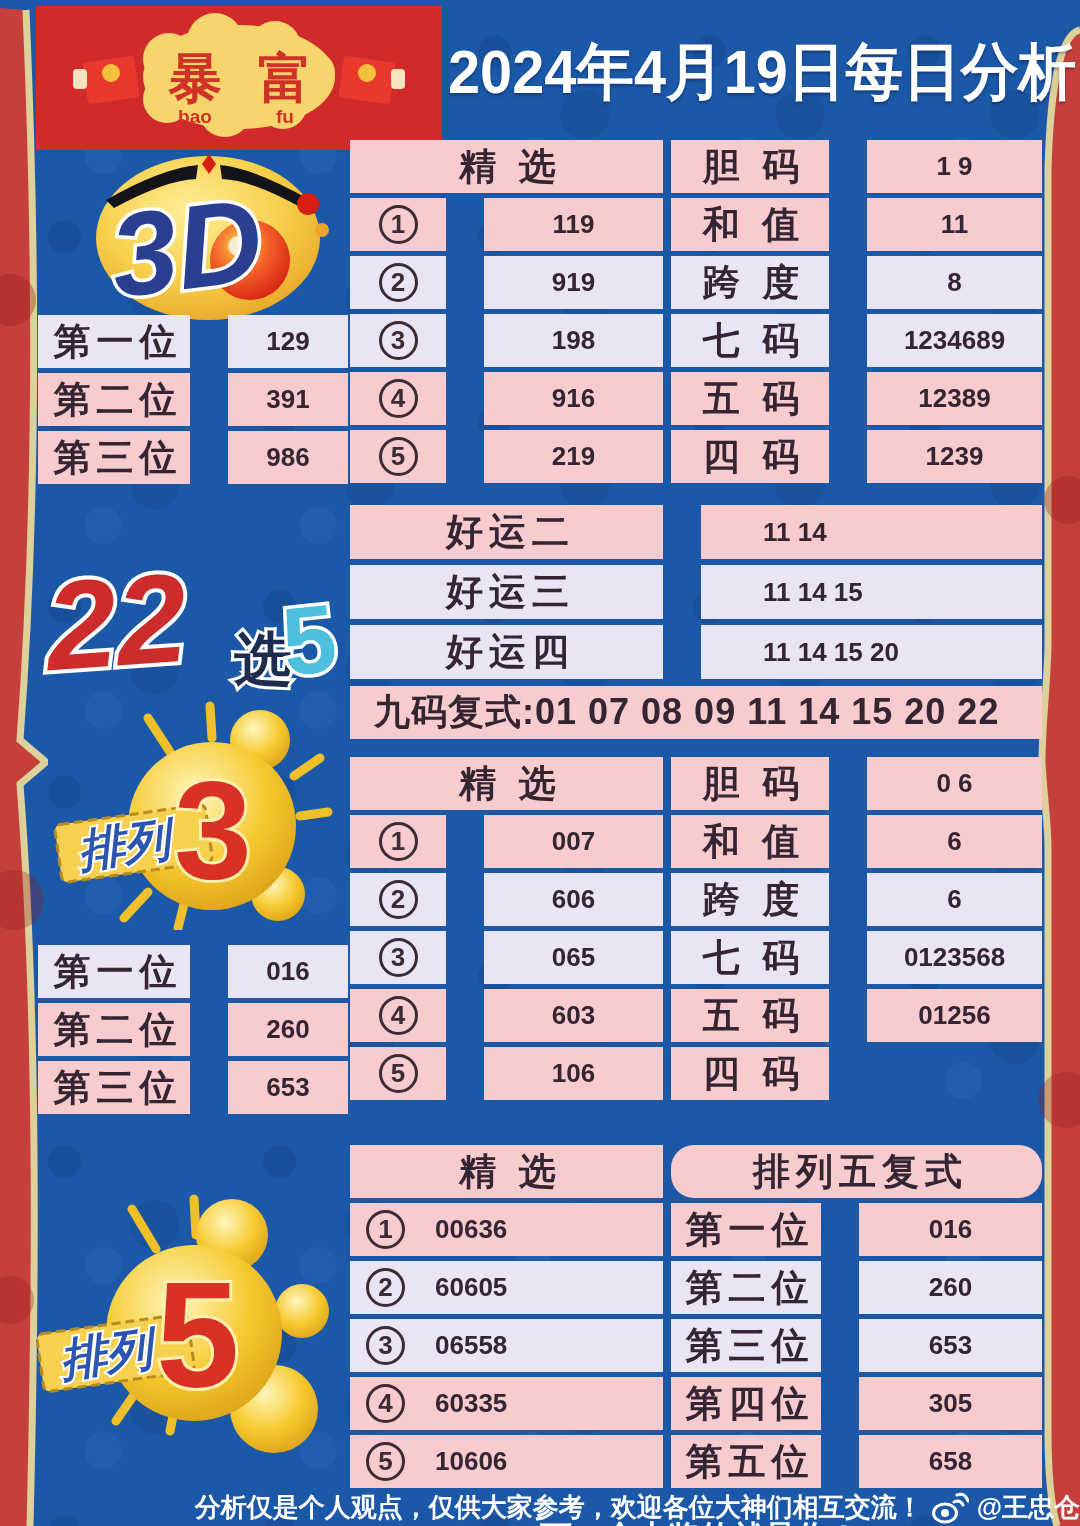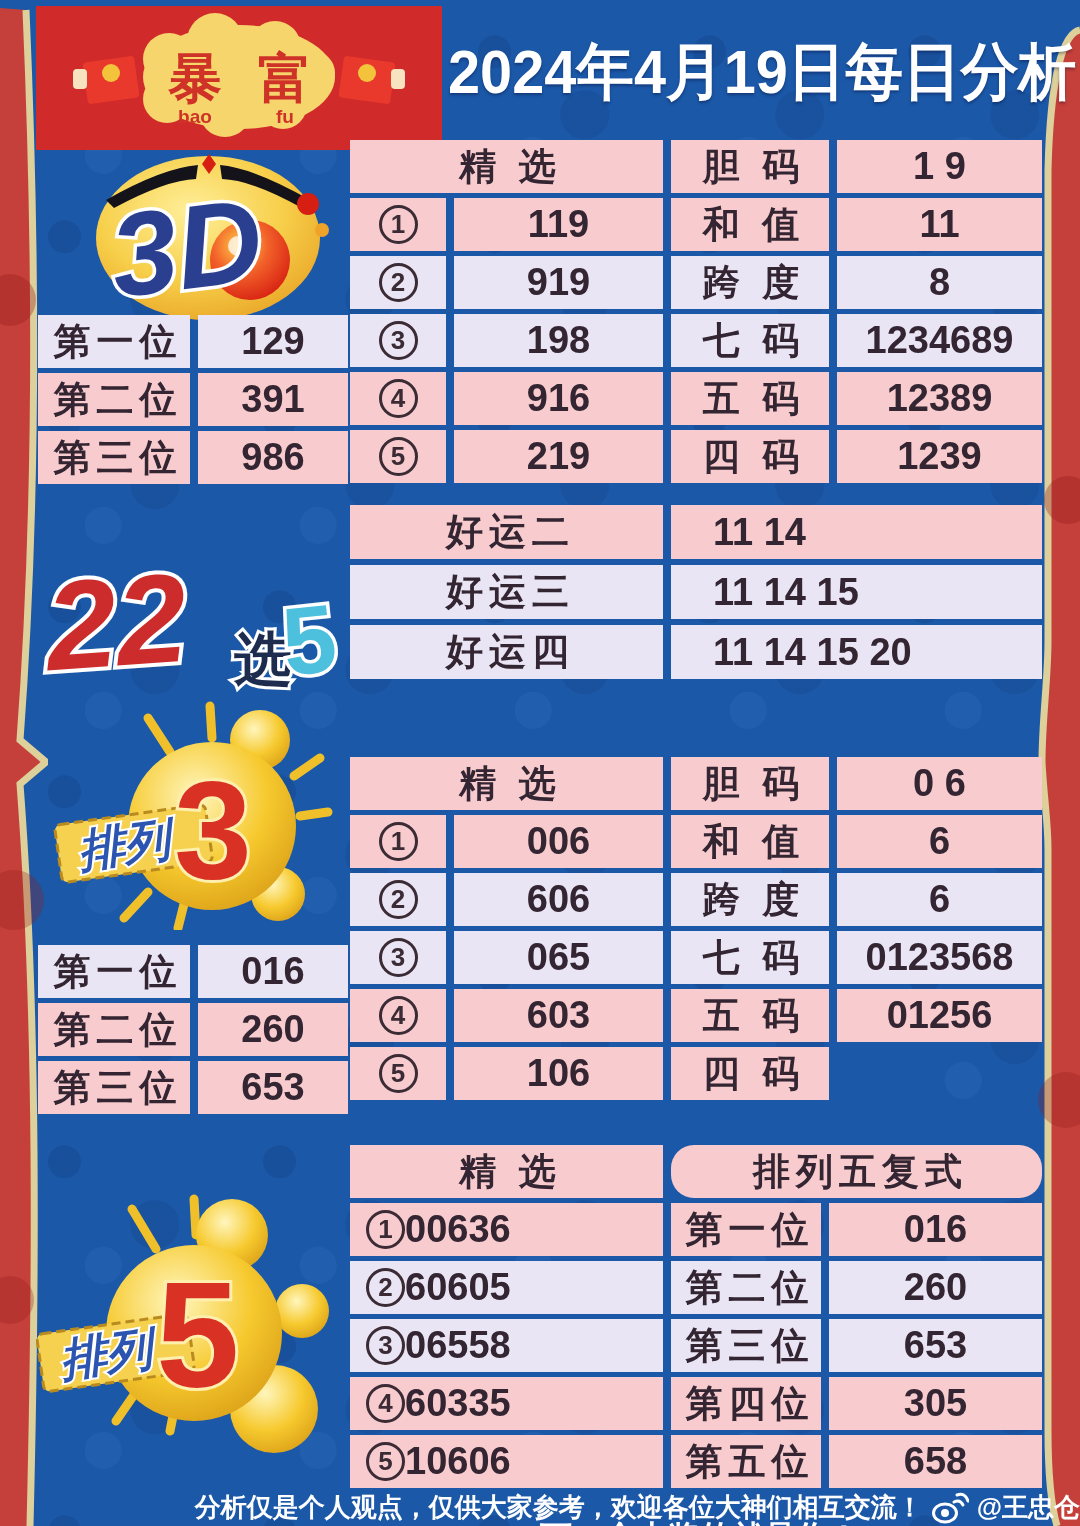--- a/index.html
+++ b/index.html
@@ -35,21 +35,21 @@
     text-shadow:0 2px 3px rgba(0,0,40,.35);
   }
   .logo-abs { position:absolute; }
 
   .cell {
     display:flex; align-items:center; justify-content:center;
     color:#332531; font-weight:bold; white-space:nowrap;
   }
   .pink { background:#f8cbce; }
   .lav  { background:#eae5f4; }
-  .num { font-size:38px; }
+  .num { font-size:26px;margin-left:30px; }
   .zh  { font-size:37px; letter-spacing:6px;padding-left:8px; }
   .circ {
     width:39px; height:39px; border:3px solid #3a2b34; border-radius:50%;
     display:flex; align-items:center; justify-content:center;
     font-size:26px; font-weight:bold; color:#3a2b34; flex:0 0 auto;
   }
   .main-grid {
     position:absolute; display:grid; width:692px;
     grid-template-columns:96px 209px 158px 205px;
     grid-auto-rows:53px; gap:5px 8px;
@@ -62,21 +62,21 @@
   .x22-grid {
     position:absolute; left:350px; top:505px; display:grid; width:614px;
     grid-template-columns:313px 371px;
     grid-auto-rows:54px; gap:6px 8px;
   }
   .p5-grid {
     position:absolute; left:350px; top:1145px; display:grid; width:692px;
     grid-template-columns:313px 150px 213px;
     grid-auto-rows:53px; gap:5px 8px;
   }
-  .valueL { justify-content:flex-start; padding-left:42px; }
+  .valueL { justify-content:flex-start; padding-left:62px; }
   .span2 { grid-column:1 / 3; }
   .span23 { grid-column:2 / 4;border-radius:23px; }
   .pickwrap { justify-content:flex-start; padding-left:16px; }
   .pickwrap .pickval { flex:1; text-align:left; padding-right:18px; }
   .nine {
     position:absolute; left:350px; top:686px; width:692px; height:53px;
     background:#f8cbce; display:flex; align-items:center;
     padding-left:24px; font-size:36px; font-weight:bold; color:#332531;
     letter-spacing:1px; white-space:nowrap;
   }
@@ -222,20 +222,21 @@
   </svg>
 
   <div class="x22-grid">
     <div class="cell pink zh">好运二</div>
     <div class="cell pink num valueL">11 14</div>
     <div class="cell lav zh">好运三</div>
     <div class="cell lav num valueL">11 14 15</div>
     <div class="cell lav zh">好运四</div>
     <div class="cell lav num valueL">11 14 15 20</div>
   </div>
+  <div class="nine">九码复式:01 07 08 09 11 14 15 20 22</div>
 
   <svg class="logo-abs" style="left:52px;top:696px;" width="282" height="234" viewBox="0 0 282 234">
     <defs>
       <radialGradient id="gp3" cx="40%" cy="32%" r="78%">
         <stop offset="0" stop-color="#fff6bd"></stop>
           <stop offset=".55" stop-color="#f6c92e"></stop>
           <stop offset="1" stop-color="#d89c16"></stop>
       </radialGradient>
     </defs>
     <g stroke="#f0c02a" stroke-width="9" stroke-linecap="round">
@@ -257,21 +258,21 @@
   </svg>
 
   <div class="main-grid" style="left:350px;top:757px;">
     <div class="cell pink zh span2">精 选</div>
     <div class="cell pink zh">胆 码</div>
     <div class="cell pink num">0 6</div>
 
     <div class="cell pink">
         <span class="circ">1</span>
       </div>
-    <div class="cell pink num">006</div>
+    <div class="cell pink num">007</div>
     <div class="cell pink zh">和 值</div>
     <div class="cell pink num">6</div>
 
     <div class="cell lav">
         <span class="circ">2</span>
       </div>
     <div class="cell lav num">606</div>
     <div class="cell lav zh">跨 度</div>
     <div class="cell lav num">6</div>
 

